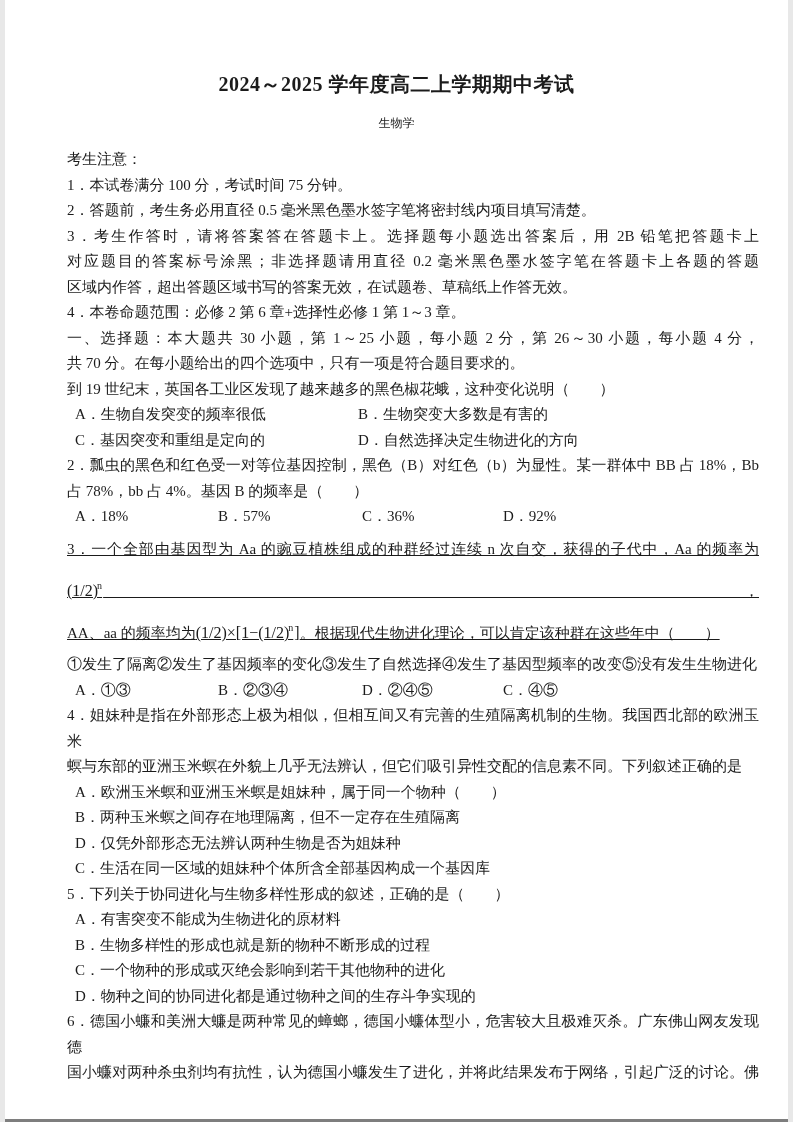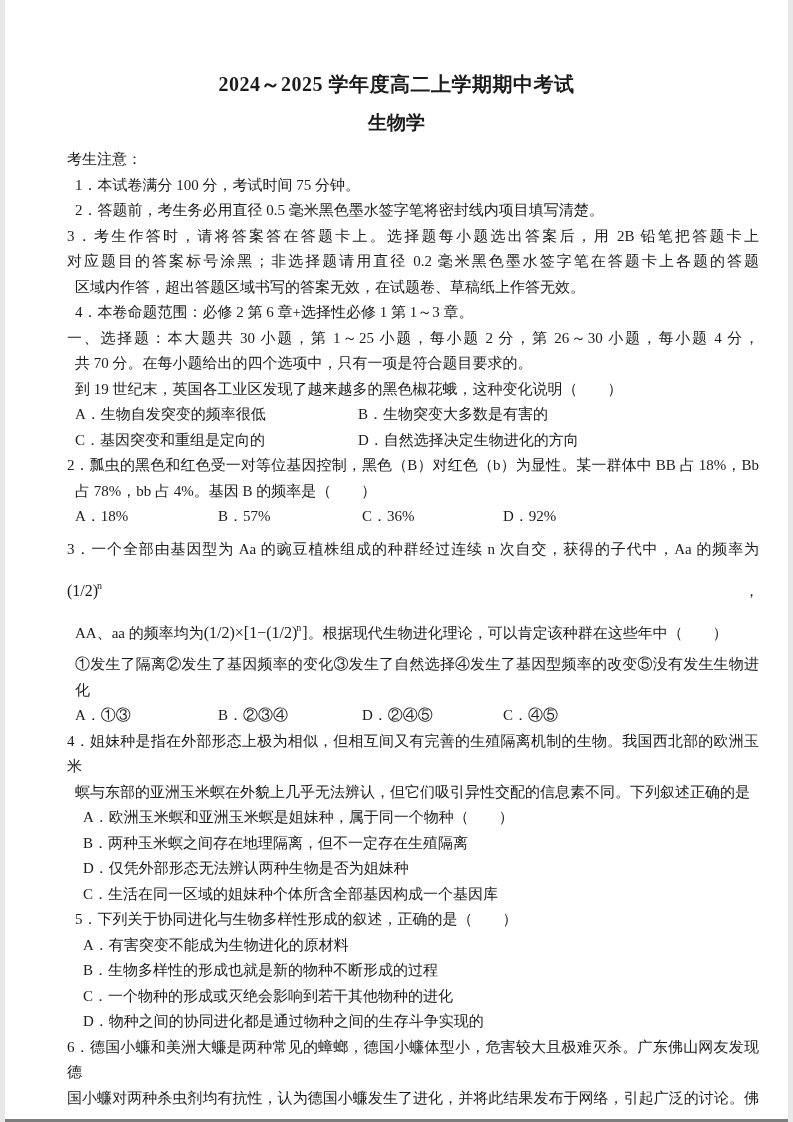--- a/index.html
+++ b/index.html
@@ -8,35 +8,35 @@
     position:relative;
     width:783px; height:1122px;
     margin:0 auto;
     background:#ffffff;
     overflow:hidden;
     color:#1b1b1b;
     font-family:"Liberation Serif","DejaVu Serif",serif;
   }
   .head { padding-top:70px; text-align:center; }
   .title { font-size:20px; font-weight:700; line-height:28px; letter-spacing:0.5px; }
-  .subject { font-size:19px; font-weight:700; line-height:26px; margin-top:12px; }
+  .subject { font-size:12px; font-weight:400; line-height:26px; margin-top:12px; }
   .content {
     margin:11px 39px 0 62px;
     width:692px;
     font-size:15px;
     line-height:25.5px;
     text-align:left;
   }
   .b { font-weight:400; }
-  .ln { text-align:justify; text-align-last:left;margin-left:8px; }
+  .ln { text-align:justify; text-align-last:left; }
   .jl { text-align:justify; text-align-last:justify; }
   .row4 { display:grid; grid-template-columns:143px 144px 141px auto; padding-left:8px; }
   .row2 { display:grid; grid-template-columns:283px auto; padding-left:8px; }
   .opt { padding-left:8px; }
-  .q3line { line-height:38px; }
+  .q3line { line-height:38px;text-decoration:underline; }
   .fm { font-size:16px; }
   .fm sup { font-size:10px; position:relative; top:-1px; left:-1px; }
   .bottom-rule {
     position:absolute; left:0; right:0; bottom:0;
     height:3px; background:#7e7e7e;
   }
 </style>
 </head>
 <body>
 

